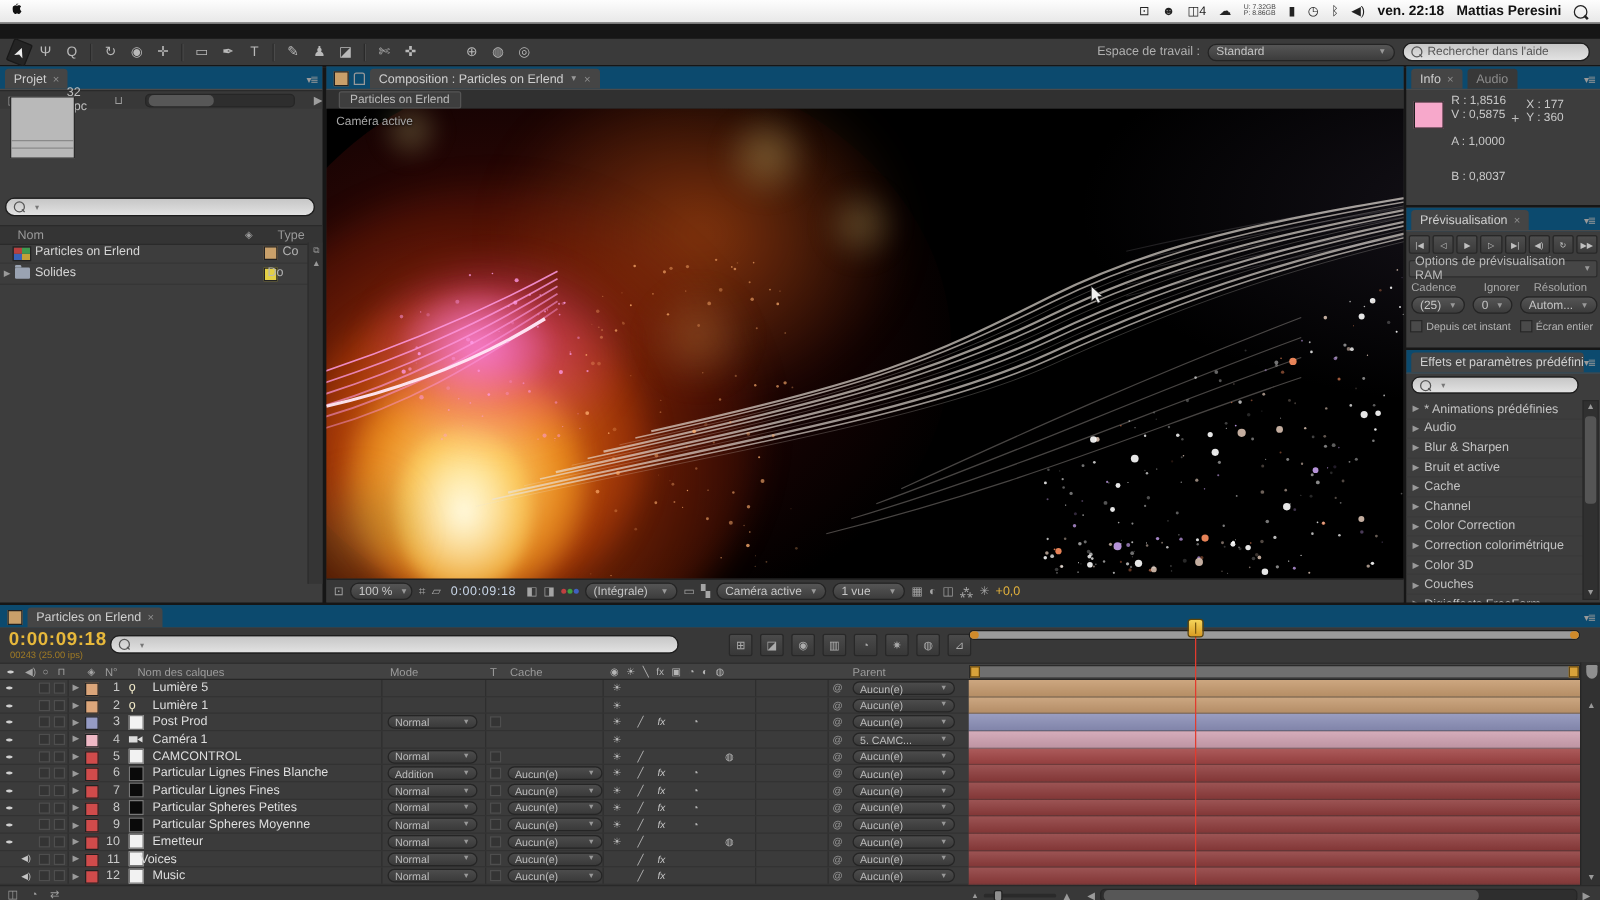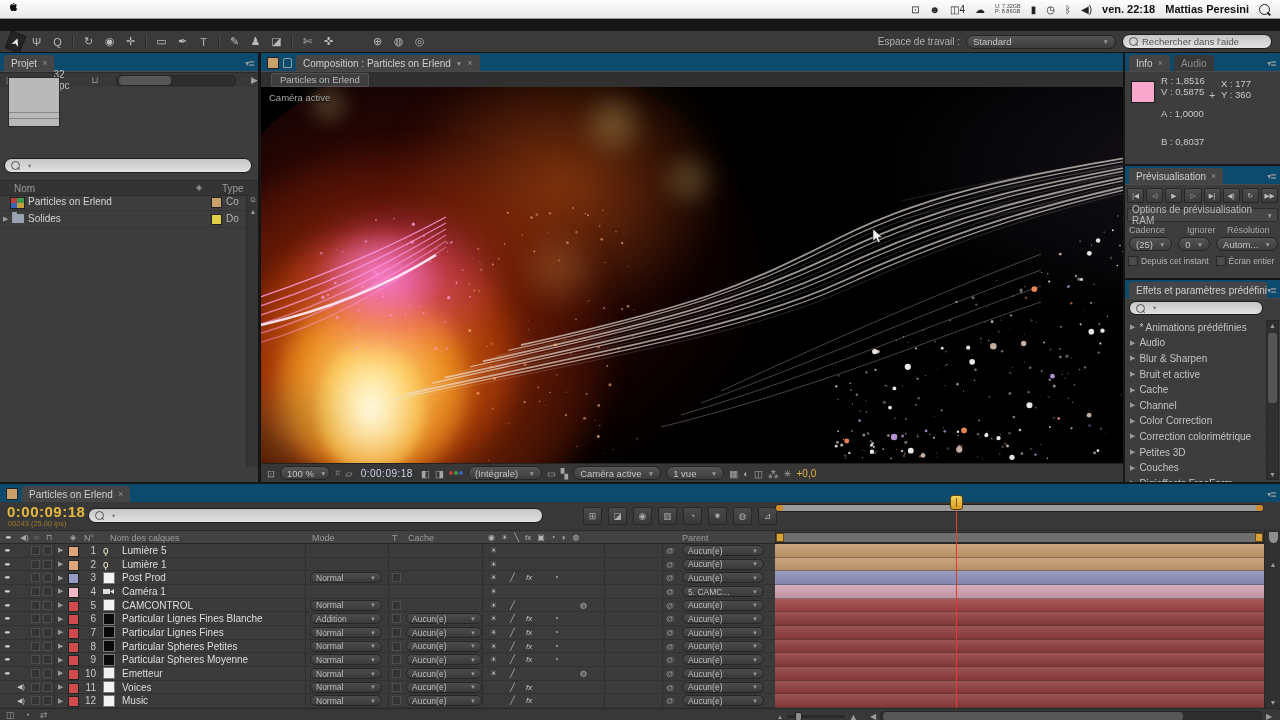--- a/index.html
+++ b/index.html
@@ -239,21 +239,21 @@
           <span class="compicon" style="position: absolute; left: 10px; top: 3px;"></span>
           <span style="position: absolute; left: 28px; top: 2px; color: rgb(213, 213, 213);">Particles on Erlend</span>
           <span class="chip" style="position: absolute; left: 211px; top: 3px; background: rgb(201, 160, 106);"></span>
           <span style="position: absolute; left: 226px; top: 2px; color: rgb(181, 181, 181);">Co</span>
         </div>
         <div class="prow">
           <span class="lexp" style="position: absolute; left: 3px; top: 4px;">▶</span>
           <span class="foldericon" style="position: absolute; left: 12px; top: 3px;"></span>
           <span style="position: absolute; left: 28px; top: 2px; color: rgb(213, 213, 213);">Solides</span>
           <span class="chip" style="position: absolute; left: 211px; top: 3px; background: rgb(227, 207, 69);"></span>
-          <span style="position: absolute; left: 226px; top: 2px; color: rgb(181, 181, 181);">Do</span>
+          <span style="position: absolute; left: 214px; top: 2px; color: rgb(181, 181, 181);">Do</span>
         </div>
       </div>
     <div class="abs" style="left:246px;top:141px;width:12px;height:273px;background:#353535;border-left:1px solid #2c2c2c;">
       <div class="varr" style="top:2px;">⧉</div>
       <div class="varr" style="top:14px;">▲</div>
     </div>
     <div id="pfooter">
         <span class="fico">◫</span>
         <span class="fico">▣</span>
         <span class="fico">⧉</span>
@@ -1107,21 +1107,21 @@
         <div class="fxrow">
           <span class="tri">▶</span>
           <span>Color Correction</span>
         </div>
         <div class="fxrow">
           <span class="tri">▶</span>
           <span>Correction colorimétrique</span>
         </div>
         <div class="fxrow">
           <span class="tri">▶</span>
-          <span>Petites 3D</span>
+          <span>Color 3D</span>
         </div>
         <div class="fxrow">
           <span class="tri">▶</span>
           <span>Couches</span>
         </div>
         <div class="fxrow">
           <span class="tri">▶</span>
           <span>Digieffects FreeForm</span>
         </div>
       </div>
@@ -1696,21 +1696,21 @@
             <span class="sq"></span>
           </span>
           <span class="cell" style="left: 58px;">
             <span class="lexp">▶</span>
           </span>
           <span class="cell chip" style="left: 68px; top: 2px; bottom: auto; background: rgb(208, 75, 75);"></span>
           <span class="cell lnum" style="left: 80px;">11</span>
           <span class="cell" style="left: 103px;">
             <span class="solid" style="background: rgb(242, 242, 242);"></span>
           </span>
-          <span class="cell lname" style="left: 122px;">Voices</span>
+          <span class="cell lname" style="left: 112px;">Voices</span>
           <span class="minipill" style="left: 310px; width: 72px;">
             <span>Normal</span>
             <span class="arr" style="margin-left: auto; font-size: 6px; color: rgb(153, 153, 153);">▼</span>
           </span>
           <span class="cell" style="left: 392px;">
             <span class="sq"></span>
           </span>
           <span class="minipill" style="left: 406px; width: 76px;">
             <span>Aucun(e)</span>
             <span class="arr" style="margin-left: auto; font-size: 6px; color: rgb(153, 153, 153);">▼</span>

